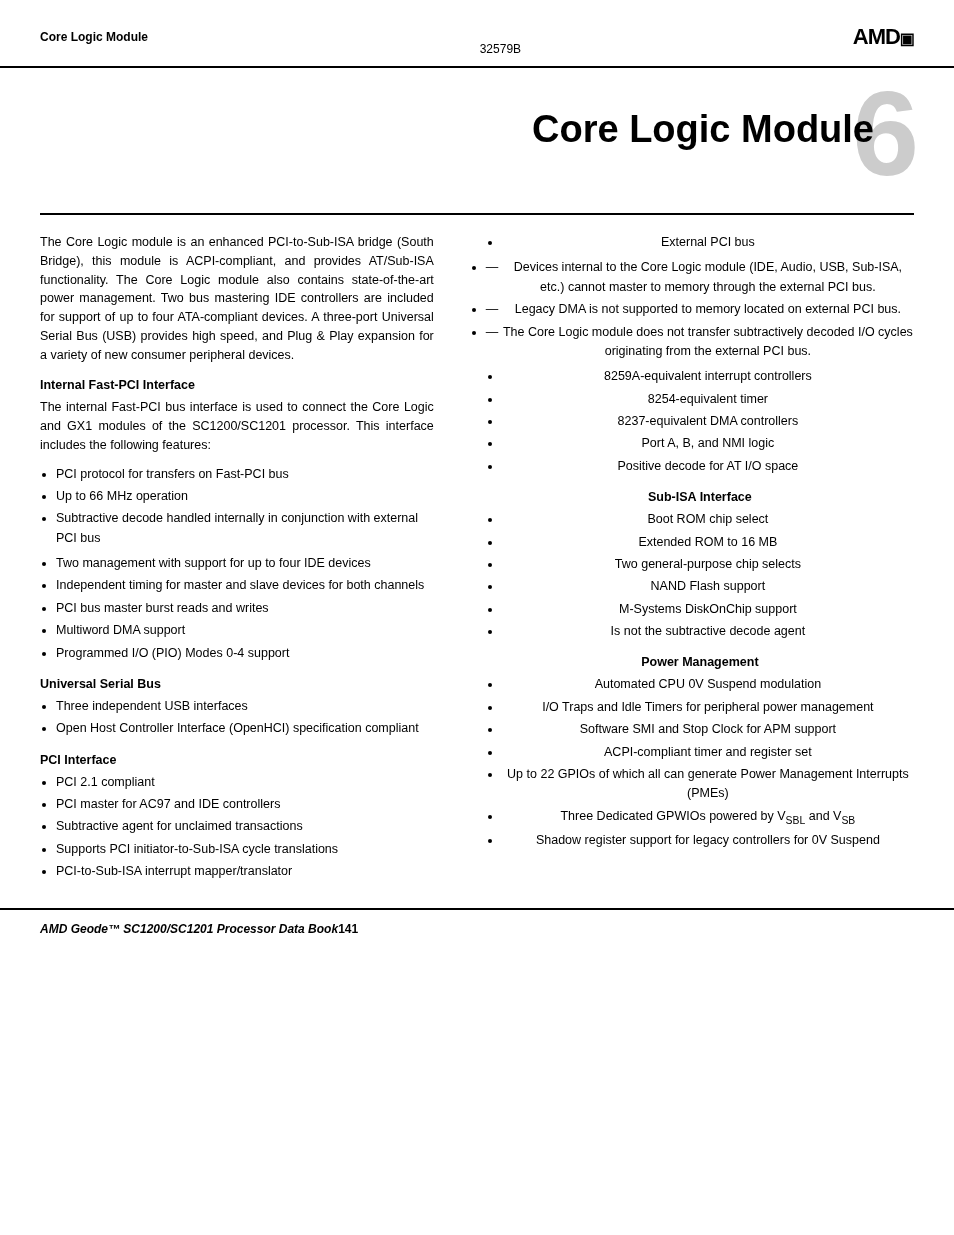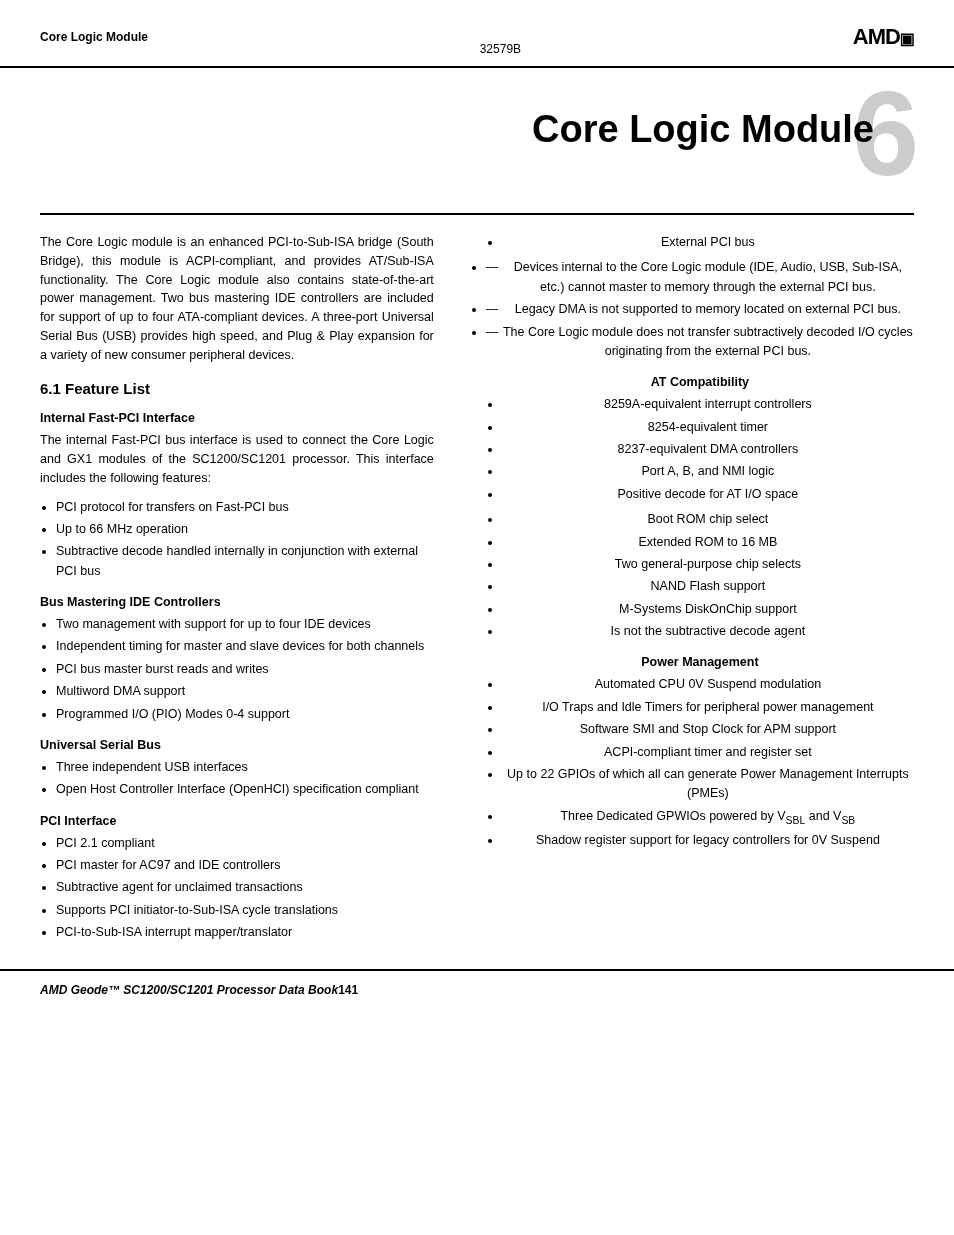--- a/index.html
+++ b/index.html
@@ -163,31 +163,29 @@
   </div>
 
   <hr class="divider">
 
   <div class="main-content">
 
     <div class="left-col">
 
       <p>The Core Logic module is an enhanced PCI-to-Sub-ISA bridge (South Bridge), this module is ACPI-compliant, and provides AT/Sub-ISA functionality. The Core Logic module also contains state-of-the-art power management. Two bus mastering IDE controllers are included for support of up to four ATA-compliant devices. A three-port Universal Serial Bus (USB) provides high speed, and Plug &amp; Play expansion for a variety of new consumer peripheral devices.</p>
 
-      <div class="section-title">6.1  Feature List</div>
 
       <div class="subsection-title">Internal Fast-PCI Interface</div>
       <p>The internal Fast-PCI bus interface is used to connect the Core Logic and GX1 modules of the SC1200/SC1201 processor. This interface includes the following features:</p>
       <ul>
         <li>PCI protocol for transfers on Fast-PCI bus</li>
         <li>Up to 66 MHz operation</li>
         <li>Subtractive decode handled internally in conjunction with external PCI bus</li>
       </ul>
 
-      <div class="subsection-title">Bus Mastering IDE Controllers</div>
       <ul>
         <li>Two management with support for up to four IDE devices</li>
         <li>Independent timing for master and slave devices for both channels</li>
         <li>PCI bus master burst reads and writes</li>
         <li>Multiword DMA support</li>
         <li>Programmed I/O (PIO) Modes 0-4 support</li>
       </ul>
 
       <div class="subsection-title">Universal Serial Bus</div>
       <ul>
@@ -210,29 +208,29 @@
 
       <ul>
         <li>External PCI bus</li>
       </ul>
       <ul class="sub-list">
         <li>Devices internal to the Core Logic module (IDE, Audio, USB, Sub-ISA, etc.) cannot master to memory through the external PCI bus.</li>
         <li>Legacy DMA is not supported to memory located on external PCI bus.</li>
         <li>The Core Logic module does not transfer subtractively decoded I/O cycles originating from the external PCI bus.</li>
       </ul>
 
-      <div class="subsection-title">AT Compatibility</div>
       <ul>
         <li>8259A-equivalent interrupt controllers</li>
         <li>8254-equivalent timer</li>
         <li>8237-equivalent DMA controllers</li>
         <li>Port A, B, and NMI logic</li>
         <li>Positive decode for AT I/O space</li>
       </ul>
 
+      <div class="subsection-title">Sub-ISA Interface</div>
       <ul>
         <li>Boot ROM chip select</li>
         <li>Extended ROM to 16 MB</li>
         <li>Two general-purpose chip selects</li>
         <li>NAND Flash support</li>
         <li>M-Systems DiskOnChip support</li>
         <li>Is not the subtractive decode agent</li>
       </ul>
 
       <div class="subsection-title">Power Management</div>

